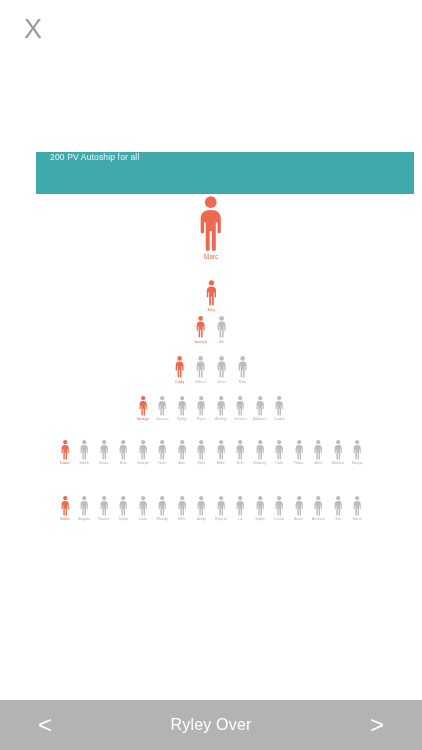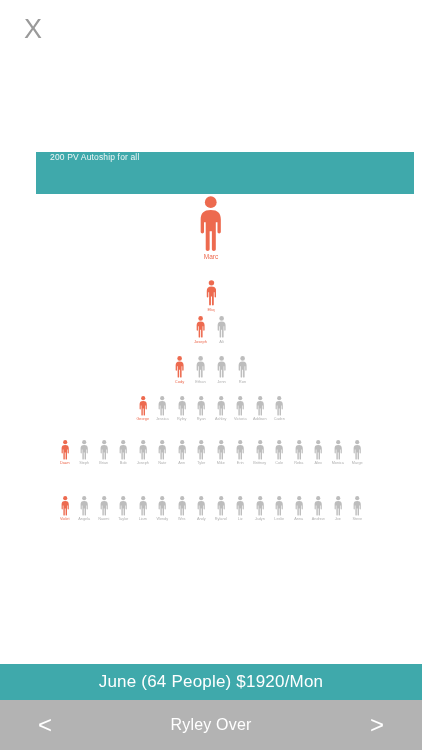--- a/index.html
+++ b/index.html
@@ -482,23 +482,20 @@
         <div class="node" style="width: 19.5px;">
           <svg viewBox="0 0 42 100" width="8.40" height="20.00" class="figure">
             <circle cx="21" cy="11" r="10.5" fill="#bdbdbd"></circle>
             <path d="M21 25 C8 25 3 31 3 42 L3 64 C3 68 9 68 9 64 L9 47 L12 47 L12 95 C12 99 19 99 19 95 L19 63 L23 63 L23 95 C23 99 30 99 30 95 L30 47 L33 47 L33 64 C33 68 39 68 39 64 L39 42 C39 31 34 25 21 25 Z" fill="#bdbdbd"></path>
           </svg>
           <div class="node-label" style="font-size: 3.8px; color: rgb(176, 176, 176);">Steve</div>
         </div>
       </div>
     </div>
 
-  <div id="summary-bar">
-    <span class="summary-text">June (64 People) $1920/Mon</span>
-  </div>
 
   <div id="nav-bar">
     <div class="nav-arrow">&lt;</div>
     <div class="nav-center">Ryley Over</div>
     <div class="nav-arrow">&gt;</div>
   </div>
 
 </div>
 
 </body></html>

